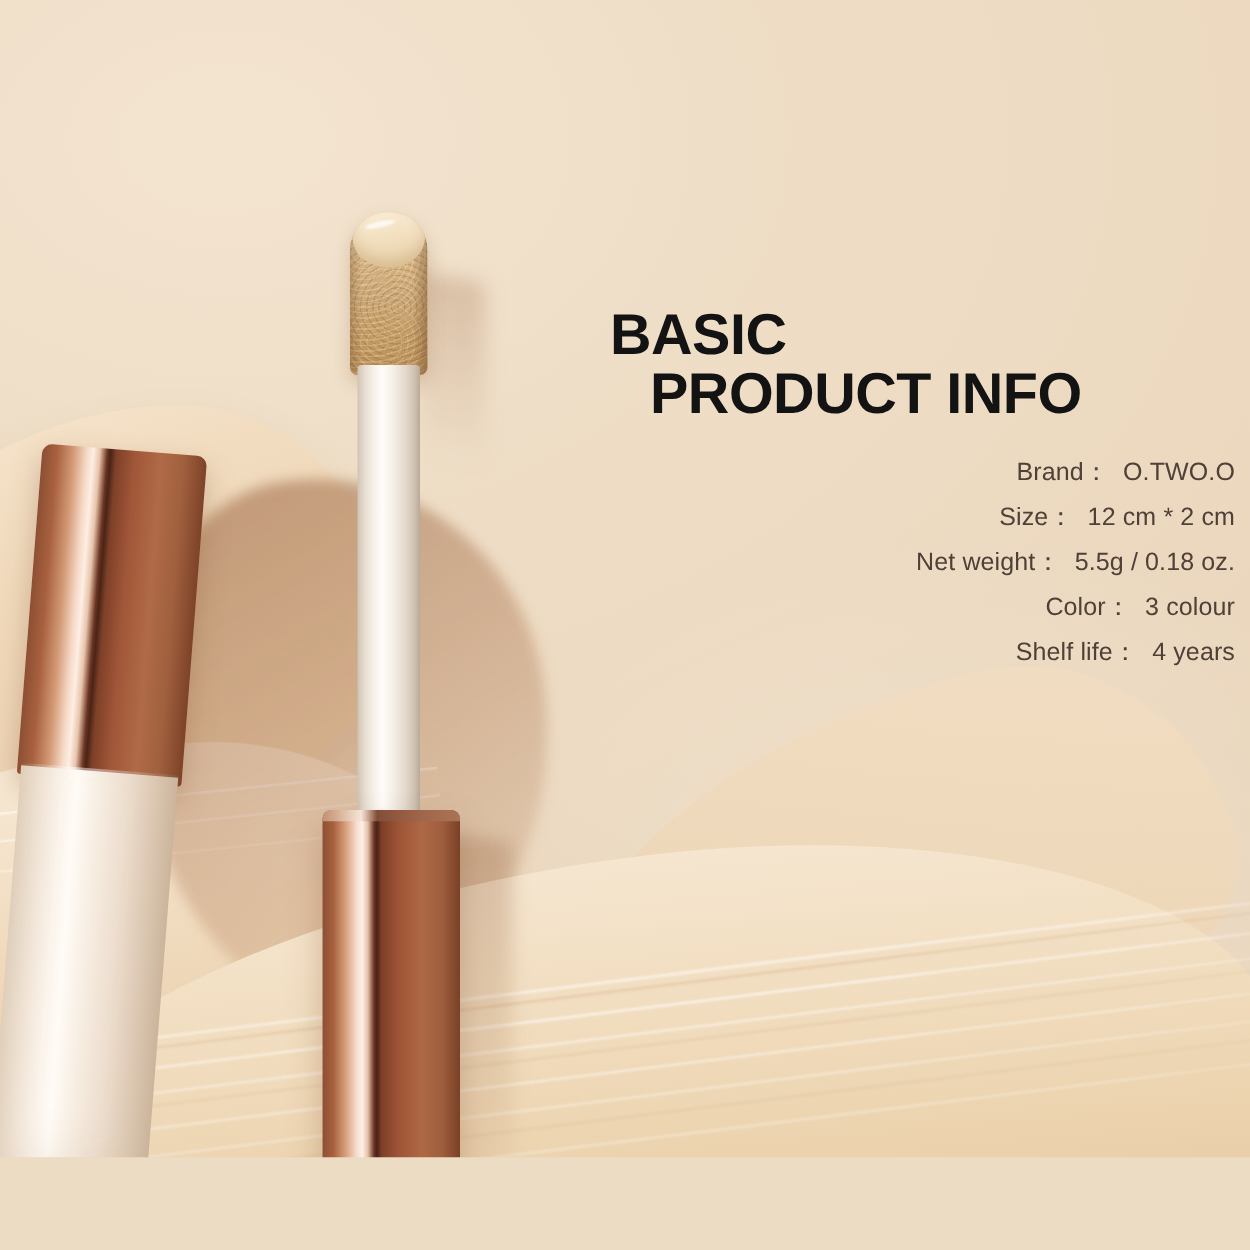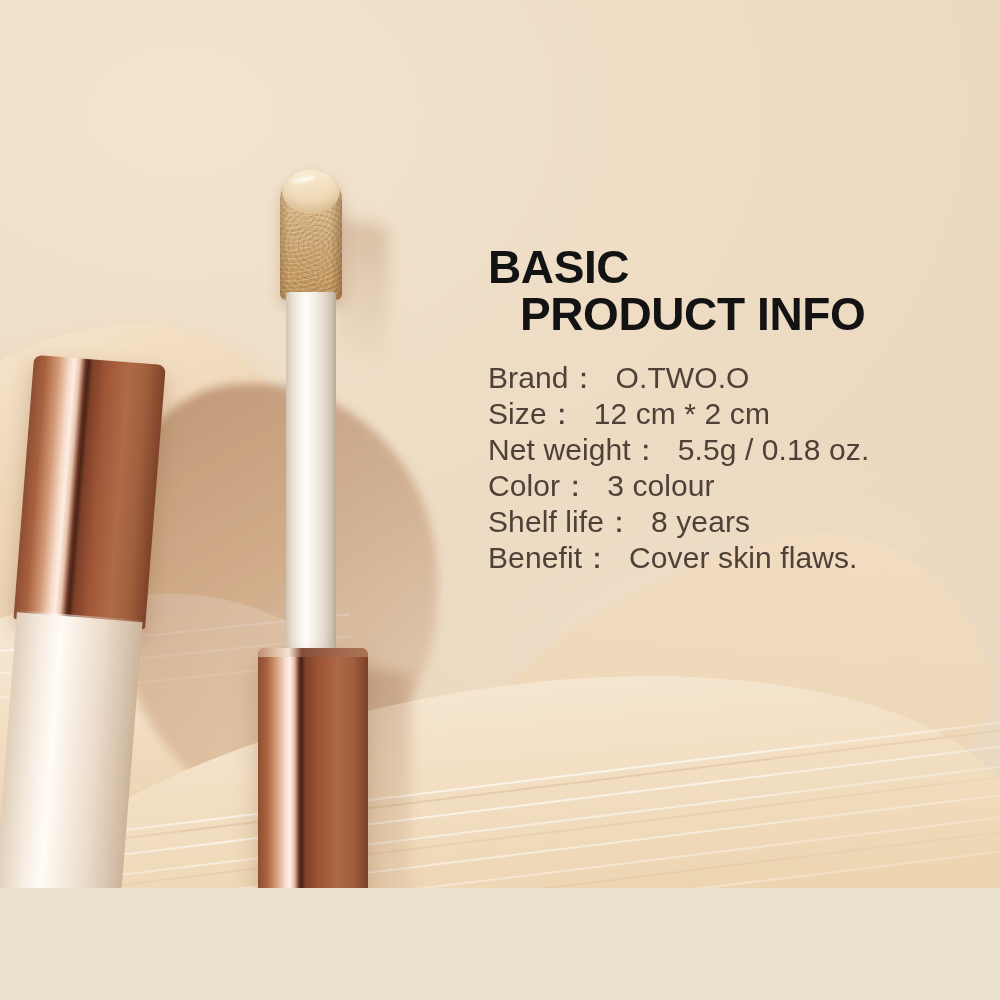--- a/index.html
+++ b/index.html
@@ -1,19 +1,19 @@
 <!DOCTYPE html>
 <html><head>
 <meta charset="utf-8">
 <style>
   html,body{margin:0;padding:0;background:#ece0cf;}
   body{width:1000px;height:1000px;overflow:hidden;
        font-family:"Liberation Sans", sans-serif;}
 
-  #stage{position:relative;width:1000px;height:888px;
+  #stage{position:relative;width:1000px;height:1000px;
          background:#ebdcc6;overflow:hidden;}
 
   
   .photo{position:absolute;left:0;top:0;width:1000px;height:926px;
          overflow:hidden;
          background:
            radial-gradient(120% 90% at 18% 12%, #f3e4d0 0%, #eedcc4 45%, #e9d5bb 100%);}
 
   .photo-bottom{position:absolute;left:0;top:926px;width:1000px;height:74px;
          background:#ecdcc4;}
@@ -136,22 +136,22 @@
   .wand .tip-shadow{position:absolute;left:84px;top:52px;width:52px;height:150px;
       background:linear-gradient(180deg,rgba(158,112,74,.30),rgba(158,112,74,0));
       filter:blur(8px);transform:skewY(10deg);}
 
   
   .info{position:absolute;left:488px;top:244px;width:500px;}
   .headline{color:#131313;font-weight:bold;font-size:46px;line-height:1.02;
       letter-spacing:-.4px;margin:0;}
   .headline .l2{display:block;margin-left:32px;}
   .specs{margin-top:22px;}
-  .spec{color:#4f4038;font-size:30px;line-height:36px;white-space:pre-wrap;
-      letter-spacing:.1px;}
+  .spec{color:#4f4038;font-size:20px;line-height:36px;white-space:pre-wrap;
+      letter-spacing:.1px;text-align:right;}
 </style>
 </head>
 <body>
 
 <div id="stage">
 
   <div class="photo">
     <div class="grain"></div>
 
     <div class="smear smear-a">
@@ -211,20 +211,19 @@
     <div class="info">
       <h1 class="headline">
         <span>BASIC</span>
         <span class="l2">PRODUCT INFO</span>
       </h1>
       <div class="specs">
         <div class="spec">Brand：  O.TWO.O</div>
         <div class="spec">Size：  12 cm * 2 cm</div>
         <div class="spec">Net weight：  5.5g / 0.18 oz.</div>
         <div class="spec">Color：  3 colour</div>
-        <div class="spec">Shelf life：  8 years</div>
-        <div class="spec">Benefit：  Cover skin flaws.</div>
+        <div class="spec">Shelf life：  4 years</div>
       </div>
     </div>
   </div>
 
   <div class="photo-bottom"></div>
 </div>
 
 </body></html>

